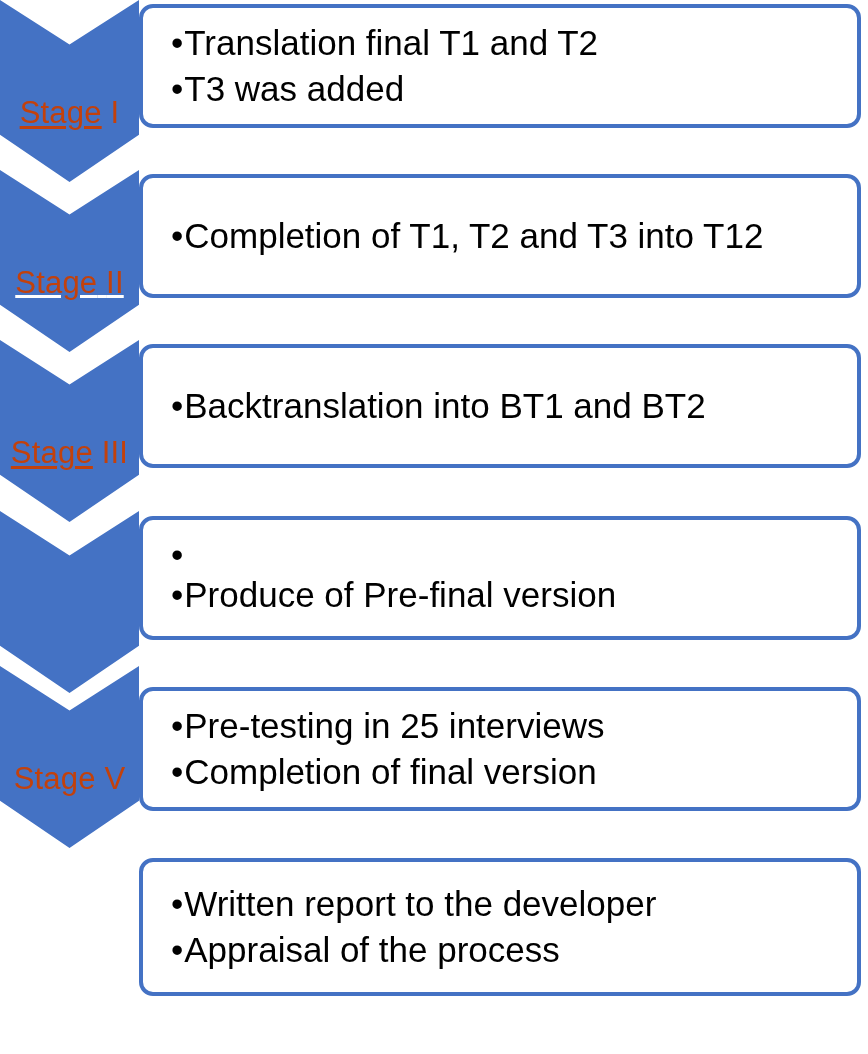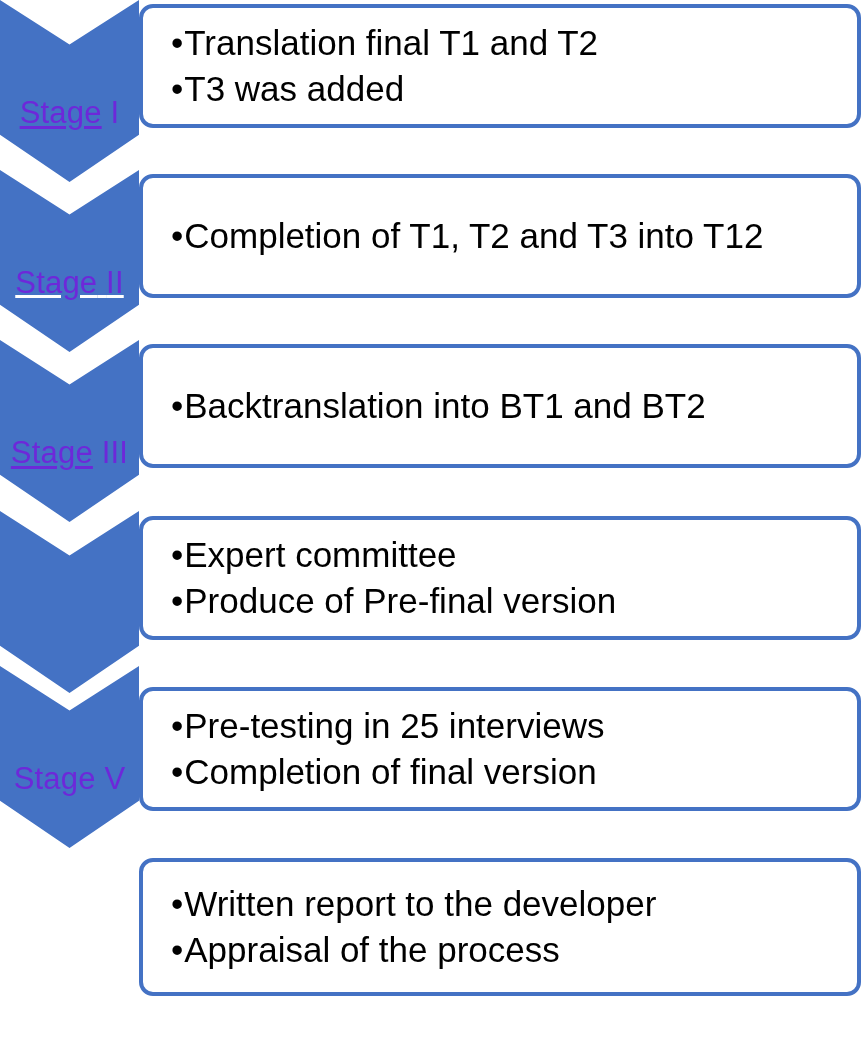--- a/index.html
+++ b/index.html
@@ -40,21 +40,21 @@
     -webkit-clip-path: polygon(0% 0%, 50% 24.5%, 100% 0%, 100% 74%, 50% 100%, 0% 74%);
     clip-path: polygon(0% 0%, 50% 24.5%, 100% 0%, 100% 74%, 50% 100%, 0% 74%);
   }
   .chevron-label {
     position: relative;
     z-index: 2;
     font-size: 31px;
     line-height: 1;
     letter-spacing: 0.2px;
     white-space: nowrap;
-    color: #6d28d9;
+    color: #c2410c;
   }
   .chevron-label .stage-word {
     display: inline;
   }
   .chevron-label.underlined .stage-word {
     text-decoration: underline;
     text-underline-offset: 3px;
   }
   .chevron-label .numeral {
     display: inline;
@@ -139,21 +139,20 @@
       <span class="bullet-text">Backtranslation into BT1 and BT2</span>
     </div>
   </div>
 
   <div class="chevron" style="top:511px; height:182px;">
     <div class="chevron-shape"></div>
   </div>
   <div class="content-box" style="top:516px; height:124px;">
     <div class="bullet-line">
       <span class="bullet-dot">•</span>
-      <span class="bullet-text">Expert committee</span>
     </div>
     <div class="bullet-line">
       <span class="bullet-dot">•</span>
       <span class="bullet-text">Produce of Pre-final version</span>
     </div>
   </div>
 
   <div class="chevron" style="top:666px; height:182px;">
     <div class="chevron-shape"></div>
     <div class="chevron-label" style="margin-bottom:54px;">

